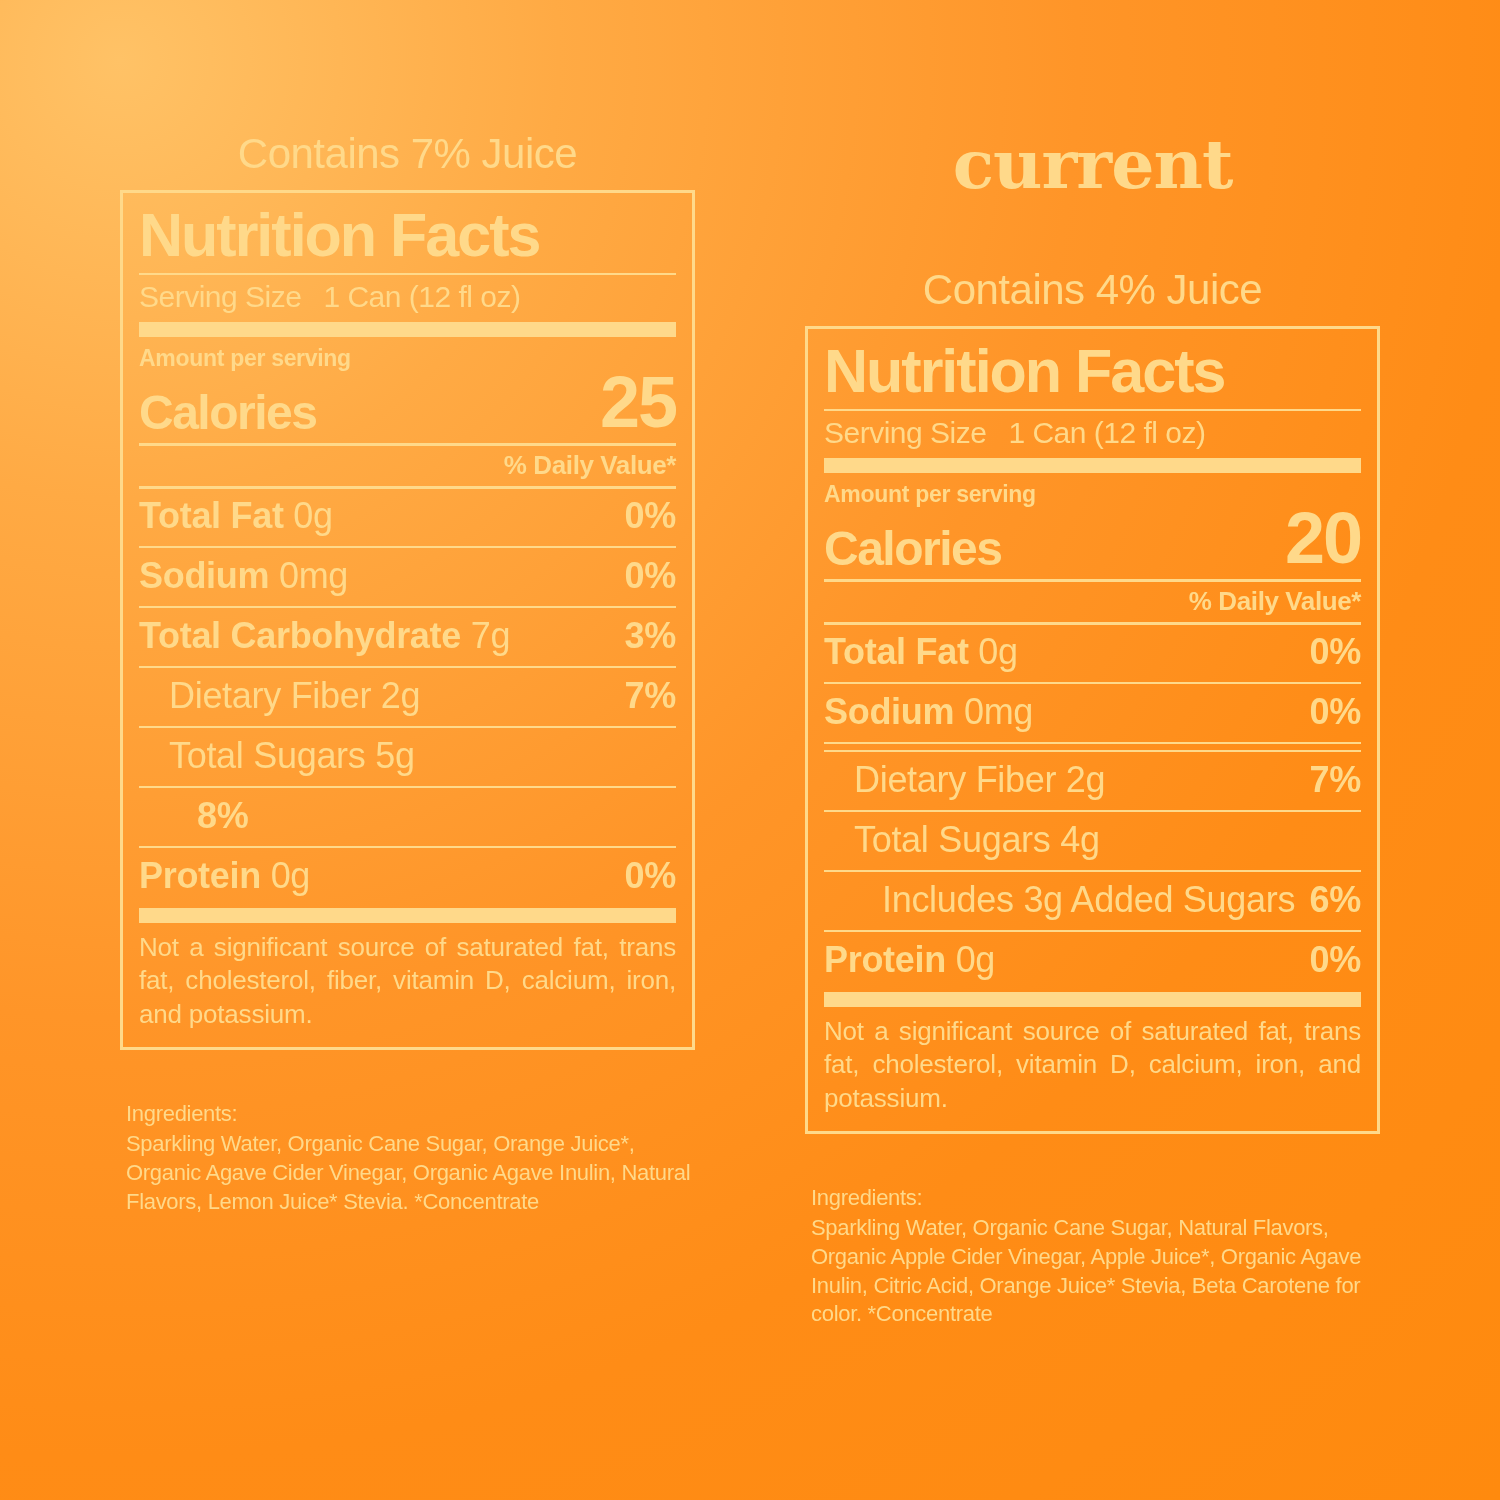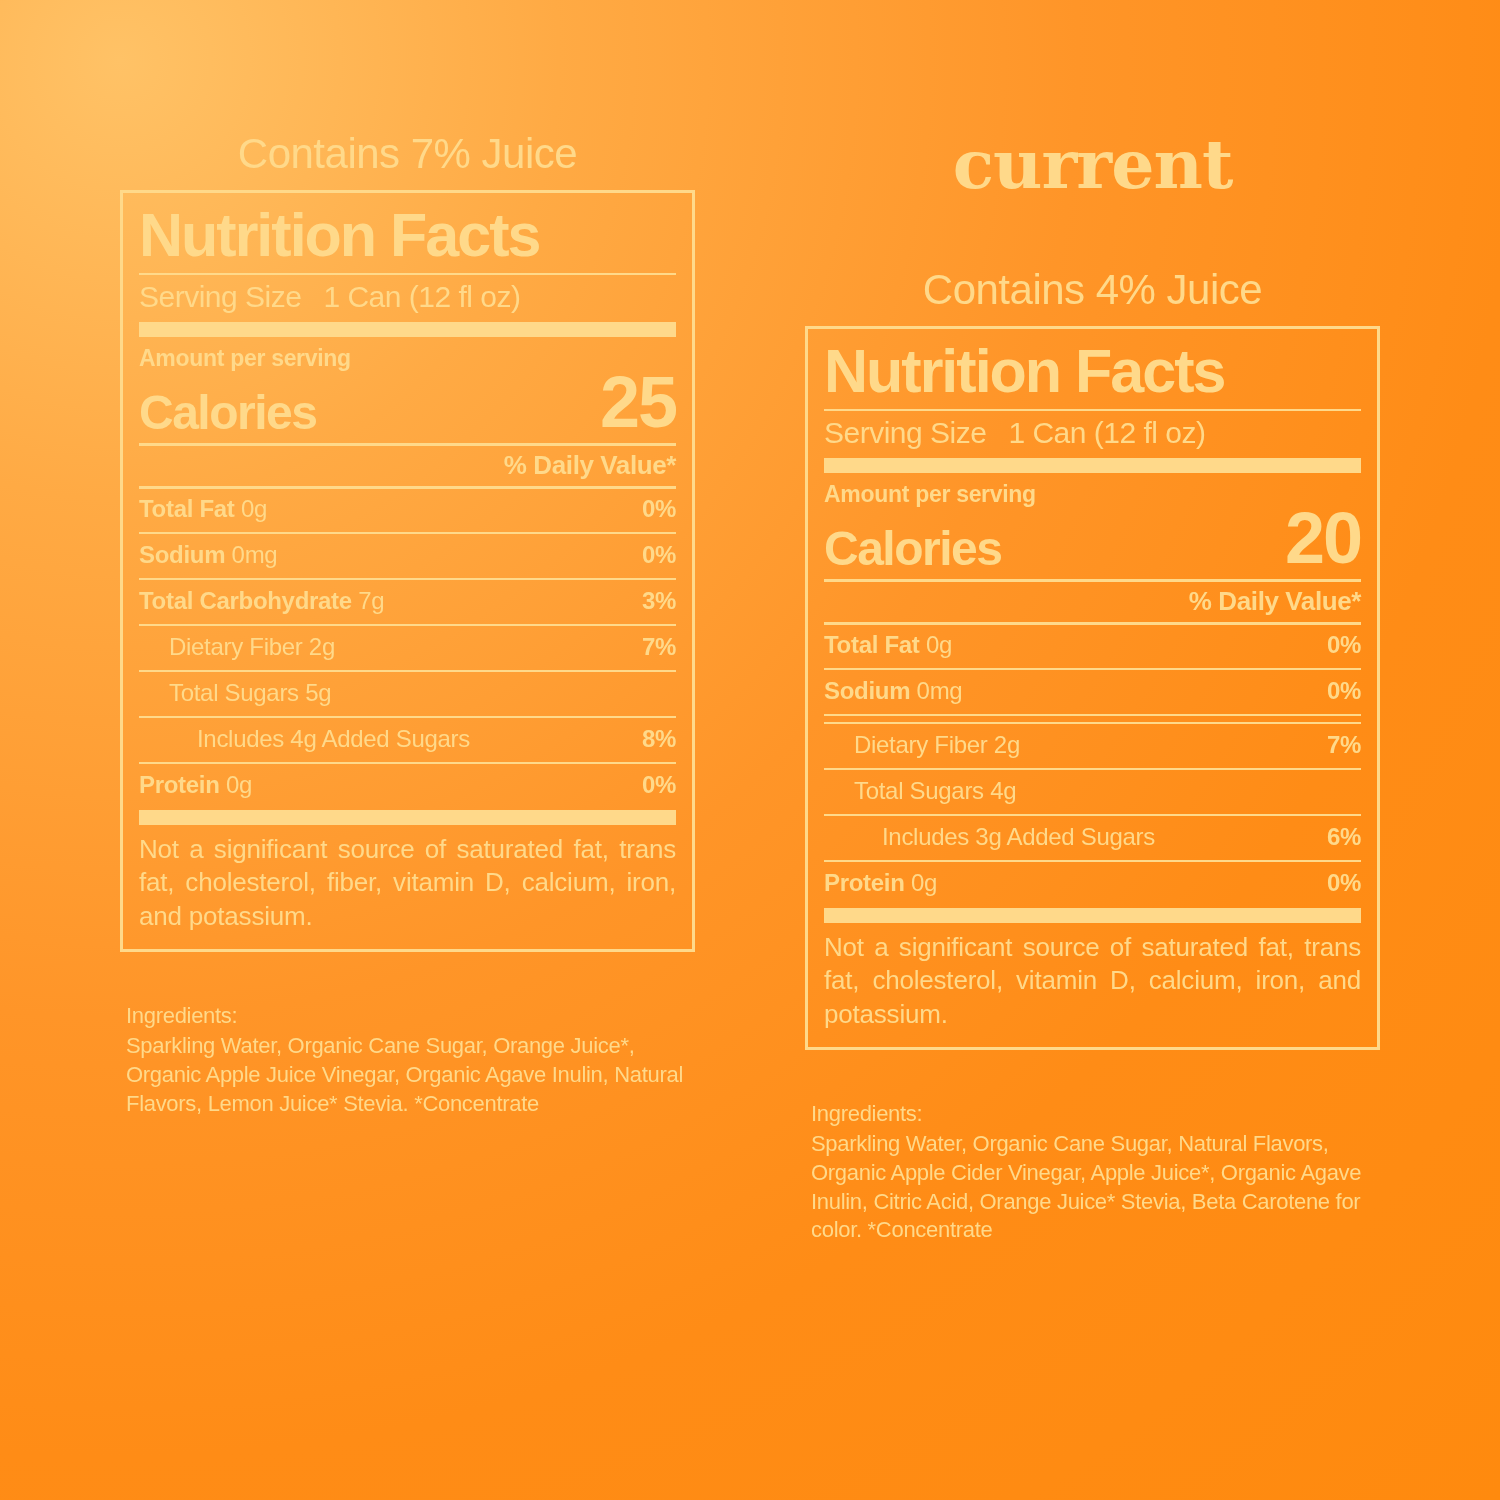--- a/index.html
+++ b/index.html
@@ -110,21 +110,21 @@
     text-align: right;
     font-size: 26px;
     font-weight: bold;
     letter-spacing: -0.4px;
     margin-top: 2px;
   }
   .nrow {
     display: flex;
     justify-content: space-between;
     align-items: baseline;
-    font-size: 24px;
+    font-size: 36px;
     letter-spacing: -0.3px;
     padding: 2px 0 3px 0;
   }
   .nrow .nm { }
   .nrow .nm b { font-weight: bold; }
   .nrow .pct { font-weight: bold; }
   .indent1 { padding-left: 30px; }
   .indent2 { padding-left: 58px; }
   .footnote {
     font-size: 26px;
@@ -191,37 +191,36 @@
       </div>
       <div class="rule-thin"></div>
 
       <div class="nrow indent1">
         <span class="nm">Total Sugars 5g</span>
         <span class="pct"></span>
       </div>
       <div class="rule-thin"></div>
 
       <div class="nrow indent2">
-        <span class="nm">Includes 4g Added Sugars</span>
         <span class="pct">8%</span>
       </div>
       <div class="rule-thin"></div>
 
       <div class="nrow">
         <span class="nm"><b>Protein</b> <span>0g</span></span>
         <span class="pct">0%</span>
       </div>
       <div class="rule-thick"></div>
 
       <div class="footnote">Not a significant source of saturated fat, trans fat, cholesterol, fiber, vitamin D, calcium, iron, and potassium.</div>
     </div>
 
     <div class="ingredients">
       <div class="ing-label">Ingredients:</div>
-      <div>Sparkling Water, Organic Cane Sugar, Orange Juice*, Organic Apple Juice Vinegar, Organic Agave Inulin, Natural Flavors, Lemon Juice* Stevia. *Concentrate</div>
+      <div>Sparkling Water, Organic Cane Sugar, Orange Juice*, Organic Agave Cider Vinegar, Organic Agave Inulin, Natural Flavors, Lemon Juice* Stevia. *Concentrate</div>
     </div>
   </div>
 
   <div class="column">
     <div class="col-title">current</div>
     <div class="contains">Contains 4% Juice</div>
 
     <div class="nf-panel">
       <div class="nf-title">Nutrition Facts</div>
       <div class="rule-thin"></div>

